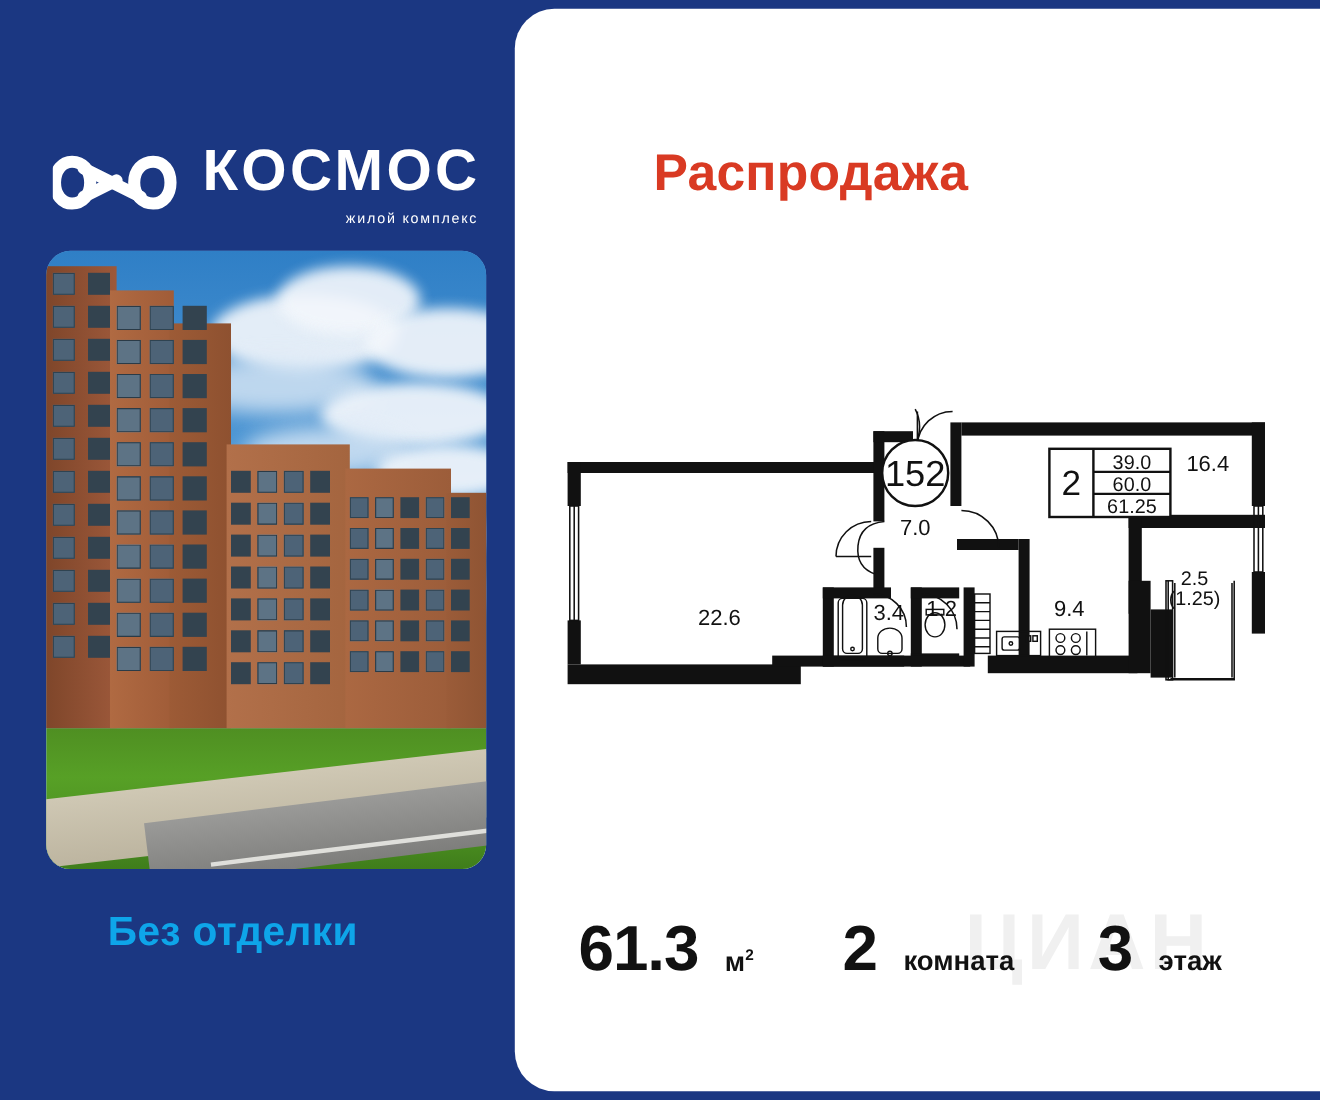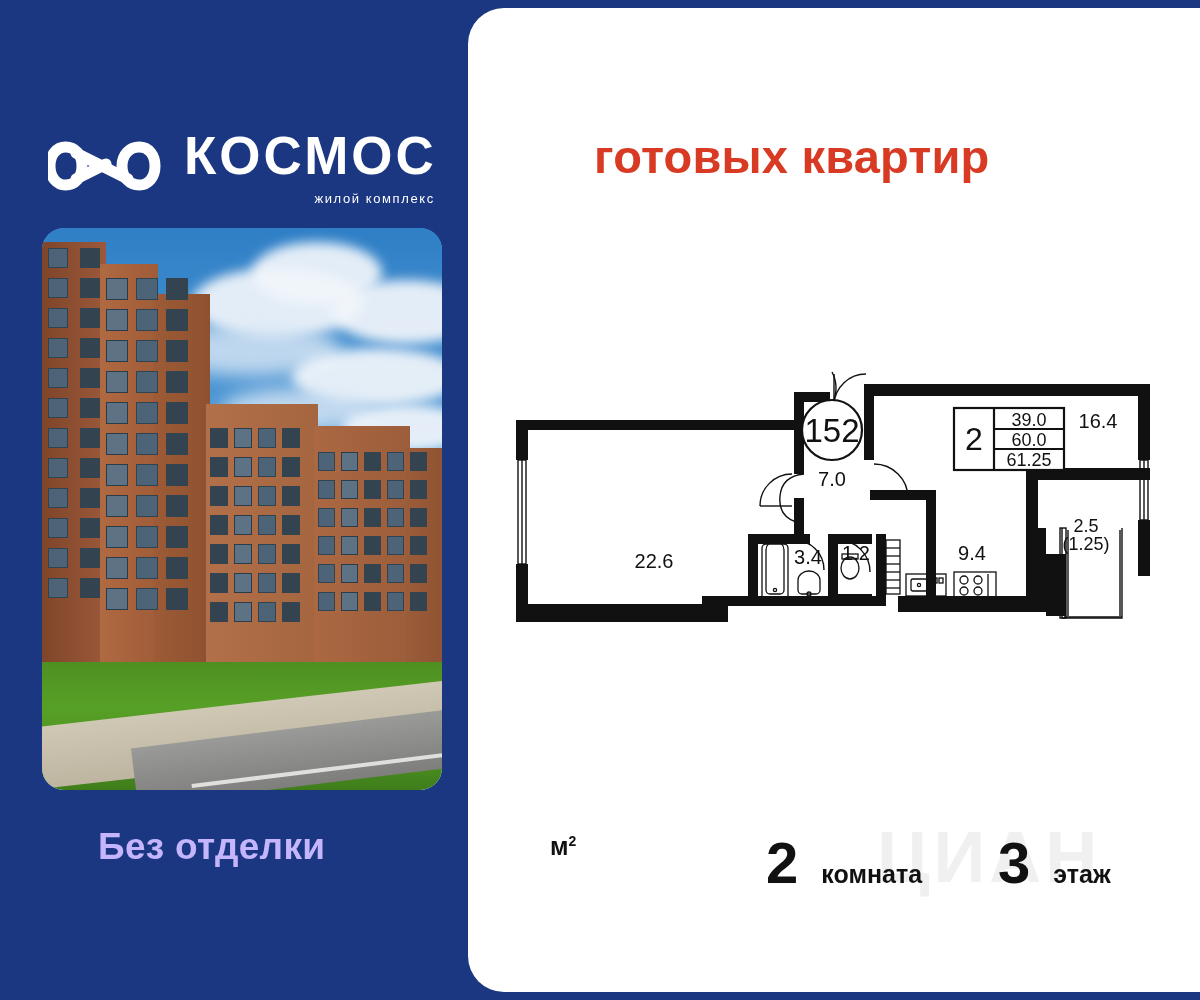--- a/index.html
+++ b/index.html
@@ -72,21 +72,21 @@
   .bldg { position: absolute; bottom: 128px; background: #a85f3a; }
   .bfaceL { position: absolute; bottom: 128px; background: #8d4f31; }
   .win-grid { position: absolute; display: grid; }
   .win { background: #4d6377; box-shadow: inset 0 0 0 1px #2f4351; }
   .winDk { background: #33434f; }
   .balc { background: #5d7385; box-shadow: inset 0 0 0 1px #2b3b47; }
 
   
   #caption {
     position: absolute; left: 98px; top: 826px;
-    color: #c4b5fd; font-size: 37px; font-weight: 700; letter-spacing: .3px;
+    color: #0ea5e9; font-size: 37px; font-weight: 700; letter-spacing: .3px;
     white-space: nowrap;
   }
 
   
   #right-panel {
     position: absolute; left: 468px; top: 8px;
     width: 732px; height: 984px;
     background: #ffffff;
     border-radius: 36px 0 0 36px;
   }
@@ -306,21 +306,21 @@
         <div class="winDk"></div>
     </div>
   </div>
 
   <div id="caption">Без отделки</div>
 </div>
 
 <div id="right-panel">
 
   <div id="headline">
-    <span class="hl2">готовых квартир</span>
+    <span class="hl2">Распродажа</span>
   </div>
 
   <div id="floorplan-wrap">
     <svg id="floorplan" viewBox="0 0 680 320">
       <g fill="none" stroke="#111" stroke-width="1.6">
 
         <g stroke="none" fill="#111">
 
           <rect x="14" y="52" width="288" height="10"></rect>
 
@@ -459,20 +459,21 @@
         <text id="fp-r6" x="584" y="164" font-size="18">2.5</text>
         <text id="fp-r7" x="584" y="182" font-size="18">(1.25)</text>
       </g>
     </svg>
   </div>
 
   <div id="stats">
     <div id="watermark">ЦИАН</div>
 
     <div class="stat" id="stat-area">
+      <span class="big">61.3</span>
       <span class="unit"><span>м</span><sup>2</sup></span>
     </div>
 
     <div class="stat" id="stat-rooms">
       <span class="big">2</span>
       <span class="unit">комната</span>
     </div>
 
     <div class="stat" id="stat-floor">
       <span class="big">3</span>

